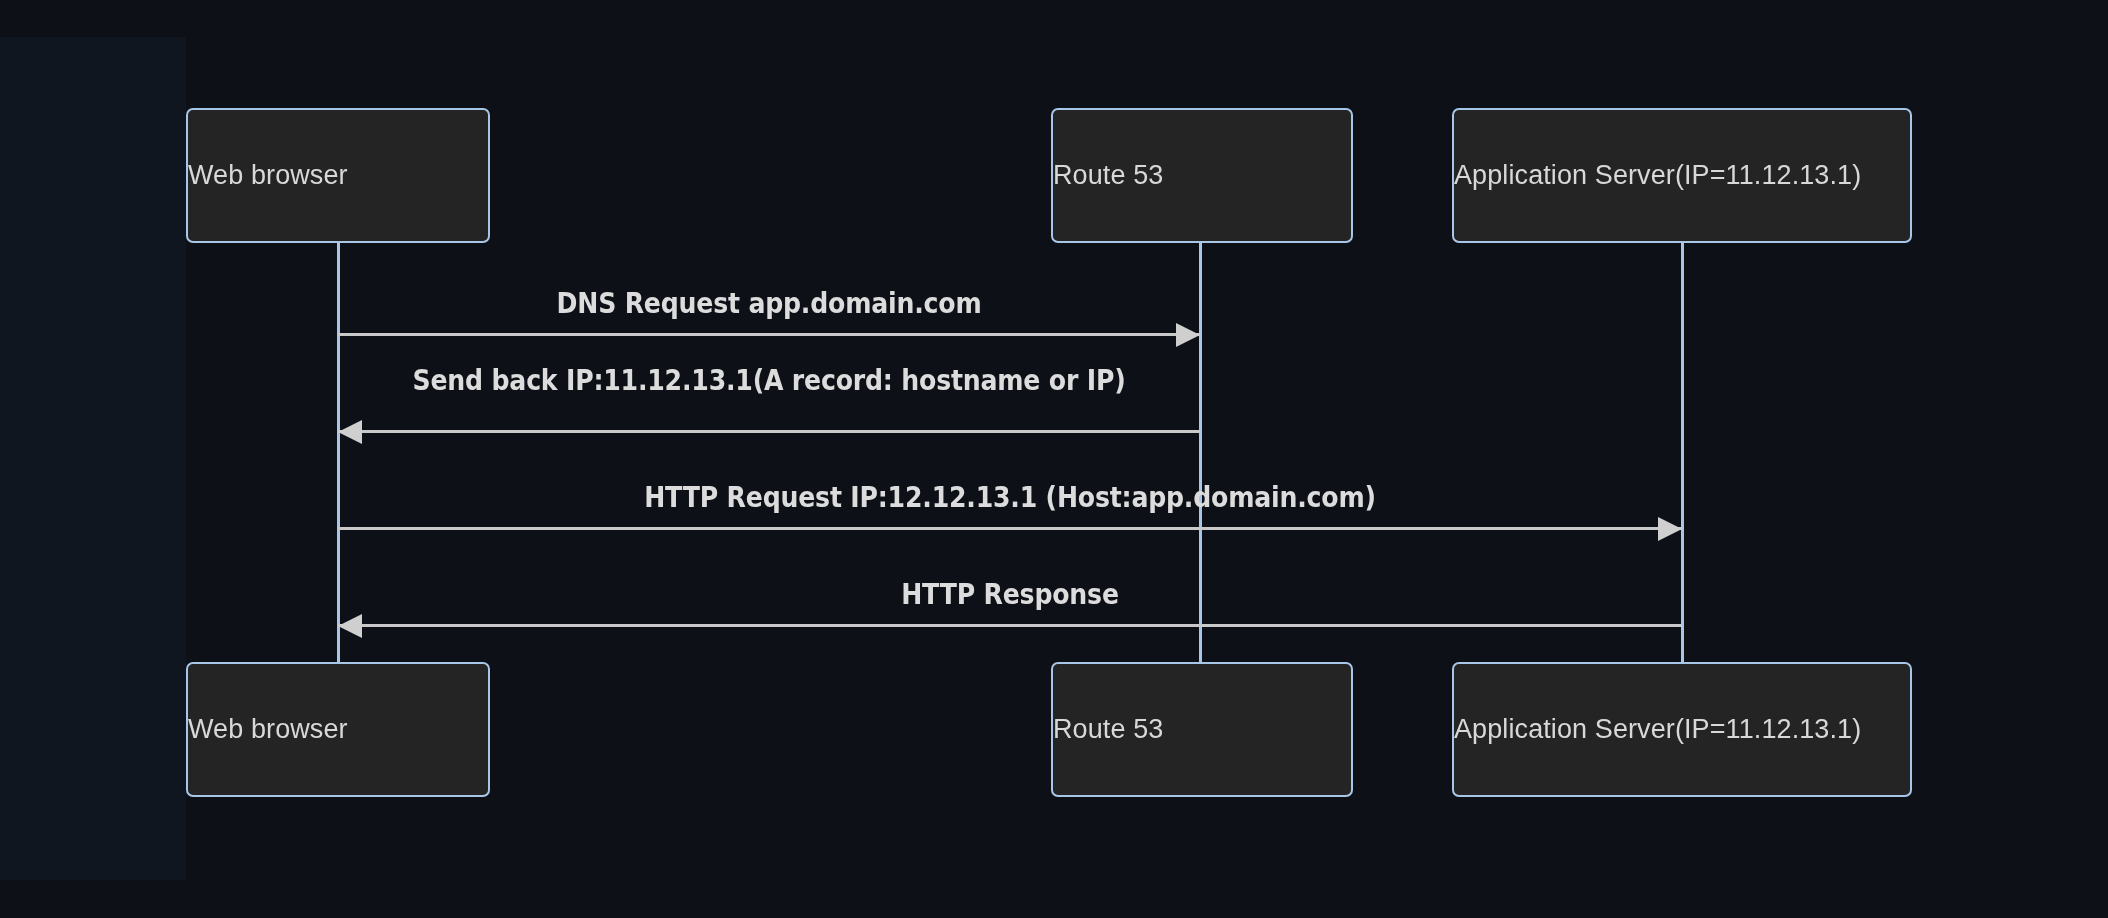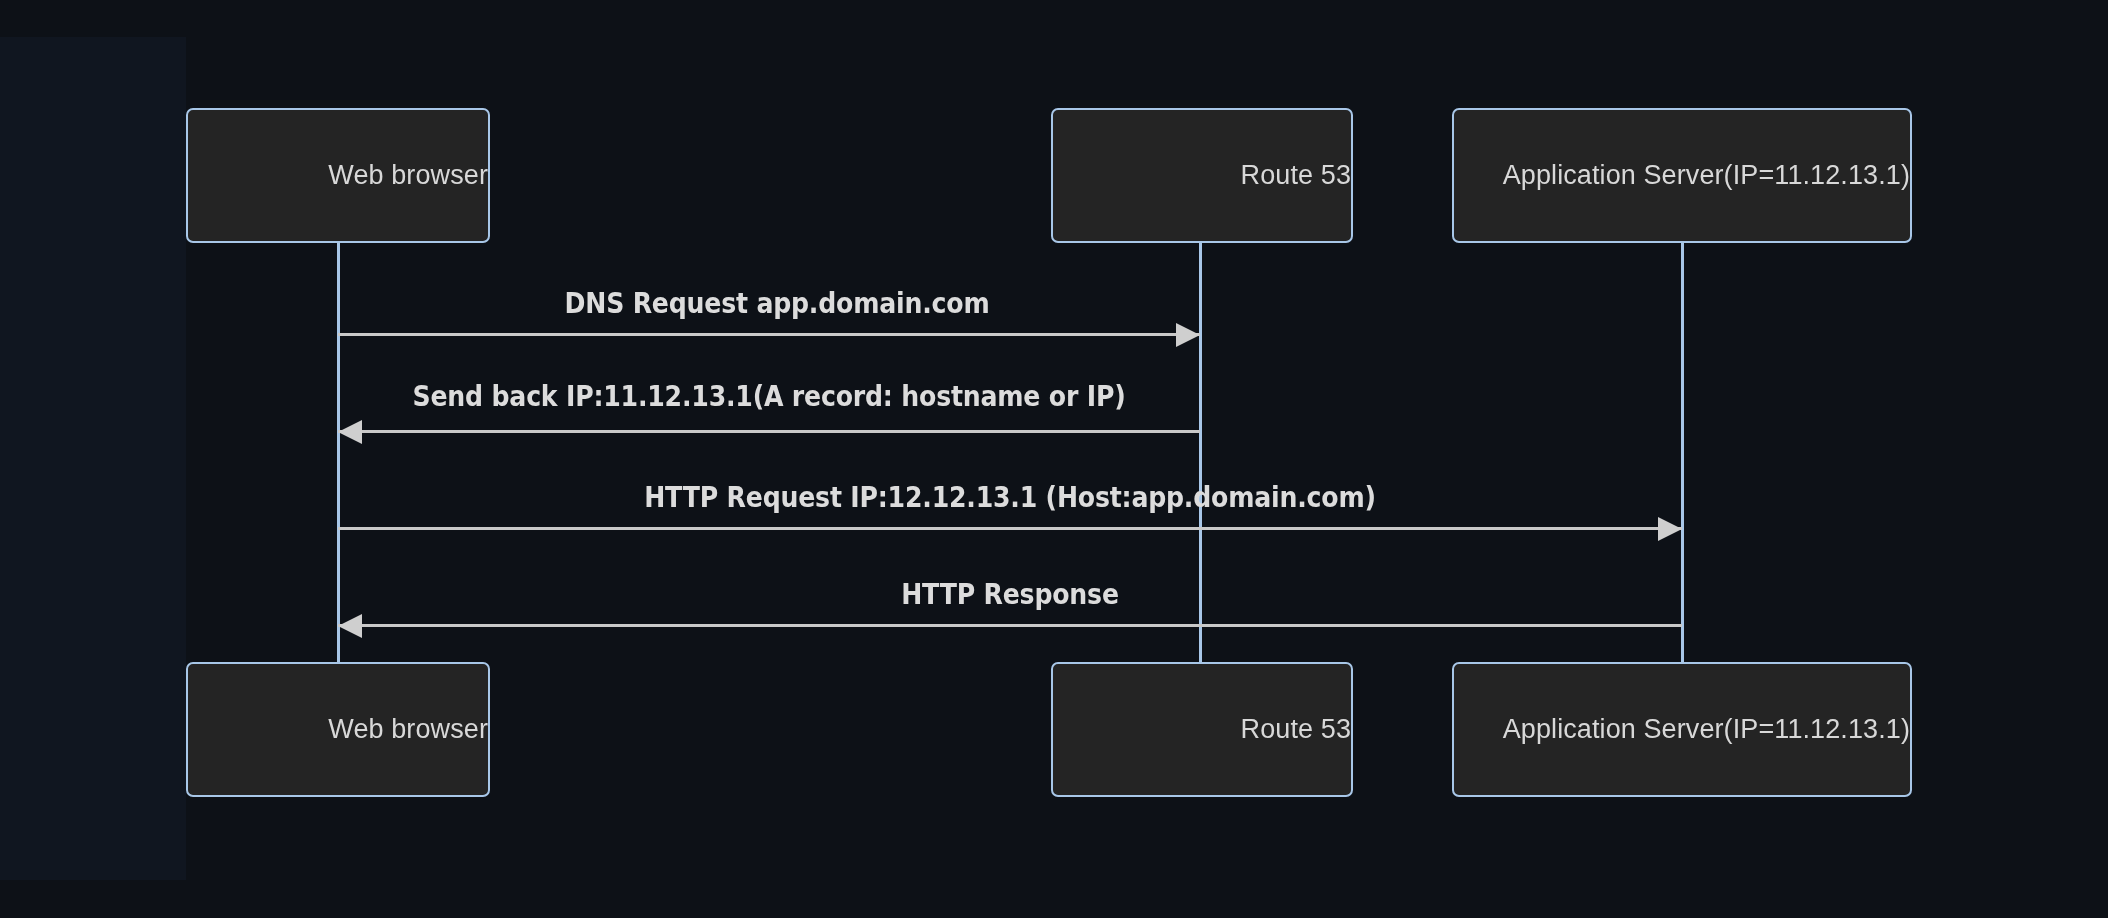--- a/index.html
+++ b/index.html
@@ -33,21 +33,21 @@
 
   
   .participant-box {
     position: absolute;
     box-sizing: border-box;
     background: #242424;
     border: 2px solid #a8c7e8;
     border-radius: 7px;
     display: flex;
     align-items: center;
-    justify-content: flex-end;
+    justify-content: flex-start;
     z-index: 3;
   }
   .participant-label {
     color: #d8d8d8;
     font-family: "Liberation Sans", sans-serif;
     font-size: 27px;
     font-weight: 400;
     letter-spacing: 0.1px;
     white-space: nowrap;
   }
@@ -122,26 +122,26 @@
       <div class="participant-box" style="left: 1452px; top: 108px; width: 460px; height: 135px;">
         <span class="participant-label">Application Server(IP=11.12.13.1)</span>
       </div>
     </div>
 
   <div id="messages">
       <div class="message" style="left: 338px; top: 333px; width: 862px;">
         <div class="message-line" style="width: 862px;"></div>
         <div class="arrowhead right" style="left: 838px;"></div>
       </div>
-      <div class="message-label" style="left: 769px; top: 287px; margin-left: 8px;">DNS Request app.domain.com</div>
+      <div class="message-label" style="left: 769px; top: 287px;">DNS Request app.domain.com</div>
       <div class="message" style="left: 338px; top: 430px; width: 862px;">
         <div class="message-line" style="width: 862px;"></div>
         <div class="arrowhead left" style="left: 0px;"></div>
       </div>
-      <div class="message-label" style="left: 769px; top: 380px;">Send back IP:11.12.13.1(A record: hostname or IP)</div>
+      <div class="message-label" style="left: 769px; top: 364px;">Send back IP:11.12.13.1(A record: hostname or IP)</div>
       <div class="message" style="left: 338px; top: 527px; width: 1344px;">
         <div class="message-line" style="width: 1344px;"></div>
         <div class="arrowhead right" style="left: 1320px;"></div>
       </div>
       <div class="message-label" style="left: 1010px; top: 481px;">HTTP Request IP:12.12.13.1 (Host:app.domain.com)</div>
       <div class="message" style="left: 338px; top: 624px; width: 1344px;">
         <div class="message-line" style="width: 1344px;"></div>
         <div class="arrowhead left" style="left: 0px;"></div>
       </div>
       <div class="message-label" style="left: 1010px; top: 578px; text-align: center;">HTTP Response</div>

